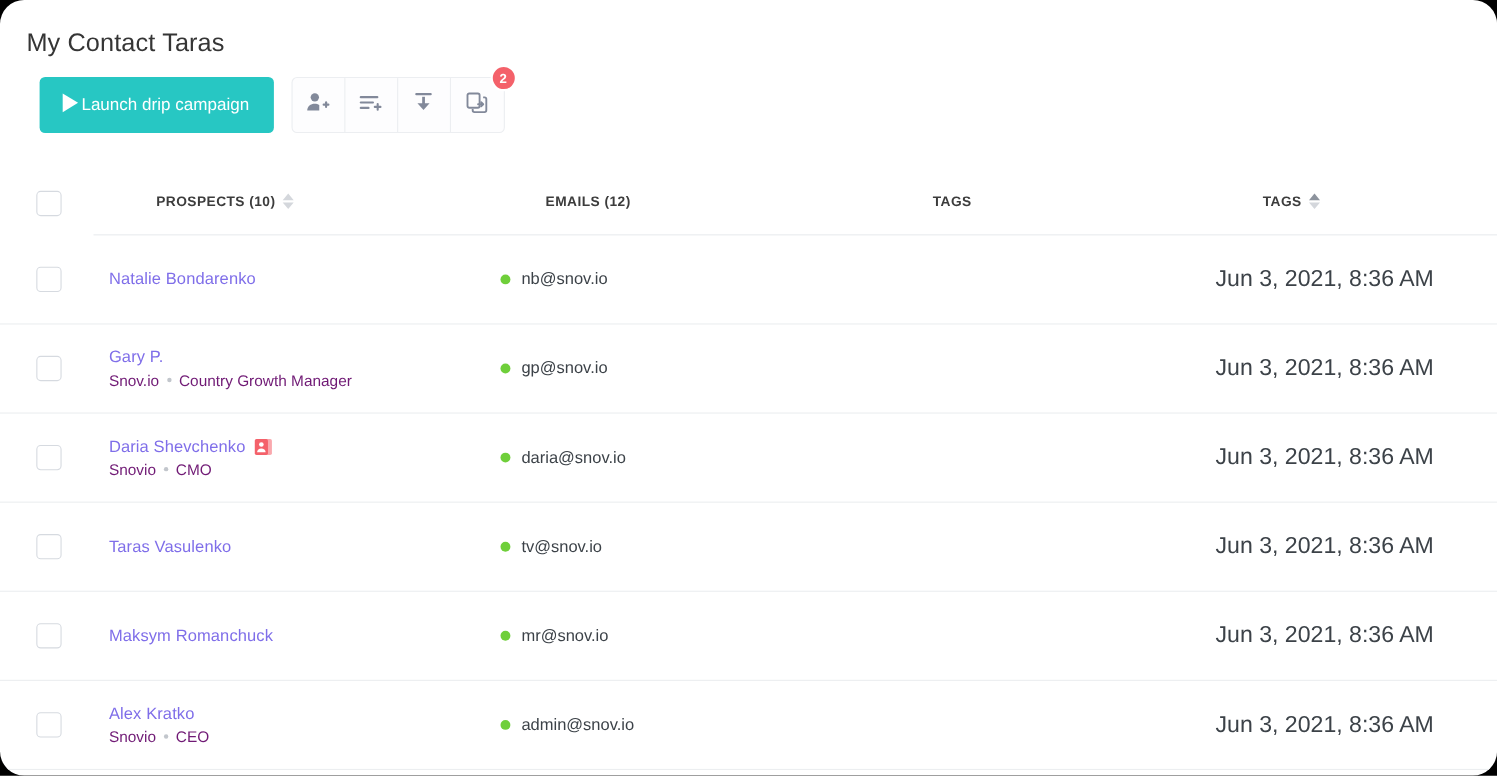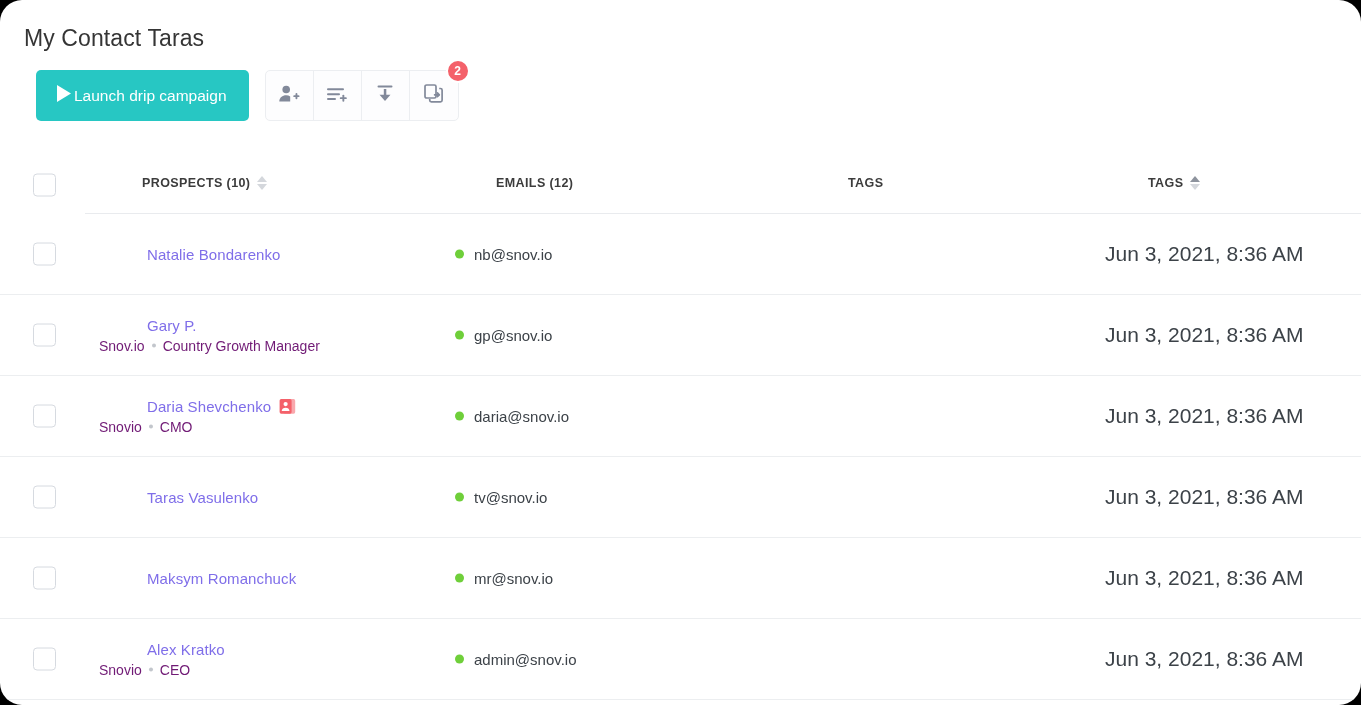--- a/index.html
+++ b/index.html
@@ -140,21 +140,21 @@
     border: 1px solid #d6dae0;
     border-radius: 4px;
     background: #fff;
     cursor: pointer;
   }
   .cell-name {
     position: absolute;
     left: 99px; top: 50%; transform: translateY(-50%);
     display: flex; flex-direction: column; gap: 4px;
   }
-  .name-line { display: flex; align-items: center; gap: 8px; margin-left: 48px; }
+  .name-line { display: flex; align-items: center; gap: 8px; }
   .pname {
     font-size: 15px;
     color: #7f6ee9;
     cursor: pointer;
     letter-spacing: 0.1px;
   }
   .sub {
     font-size: 14px;
     color: #701a75;
     display: flex; align-items: center; gap: 7px;

